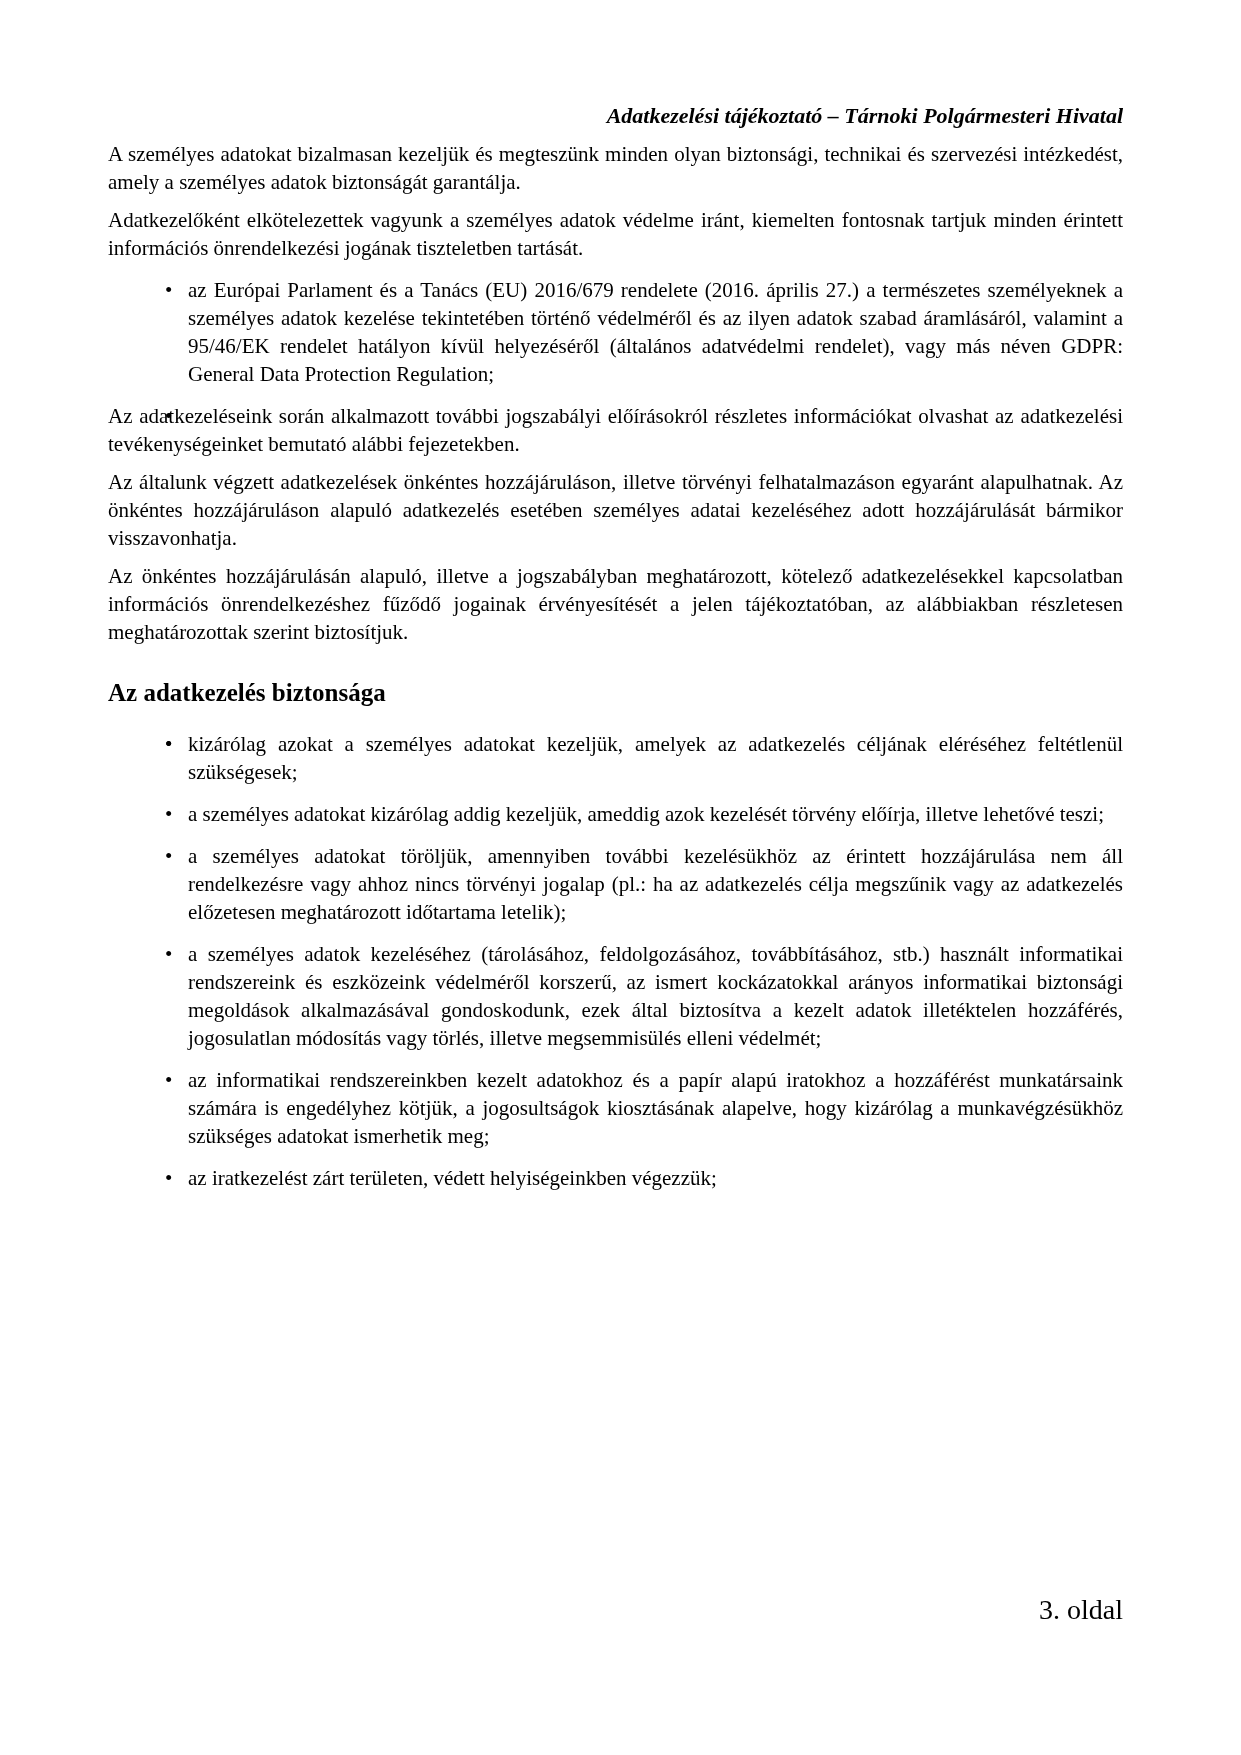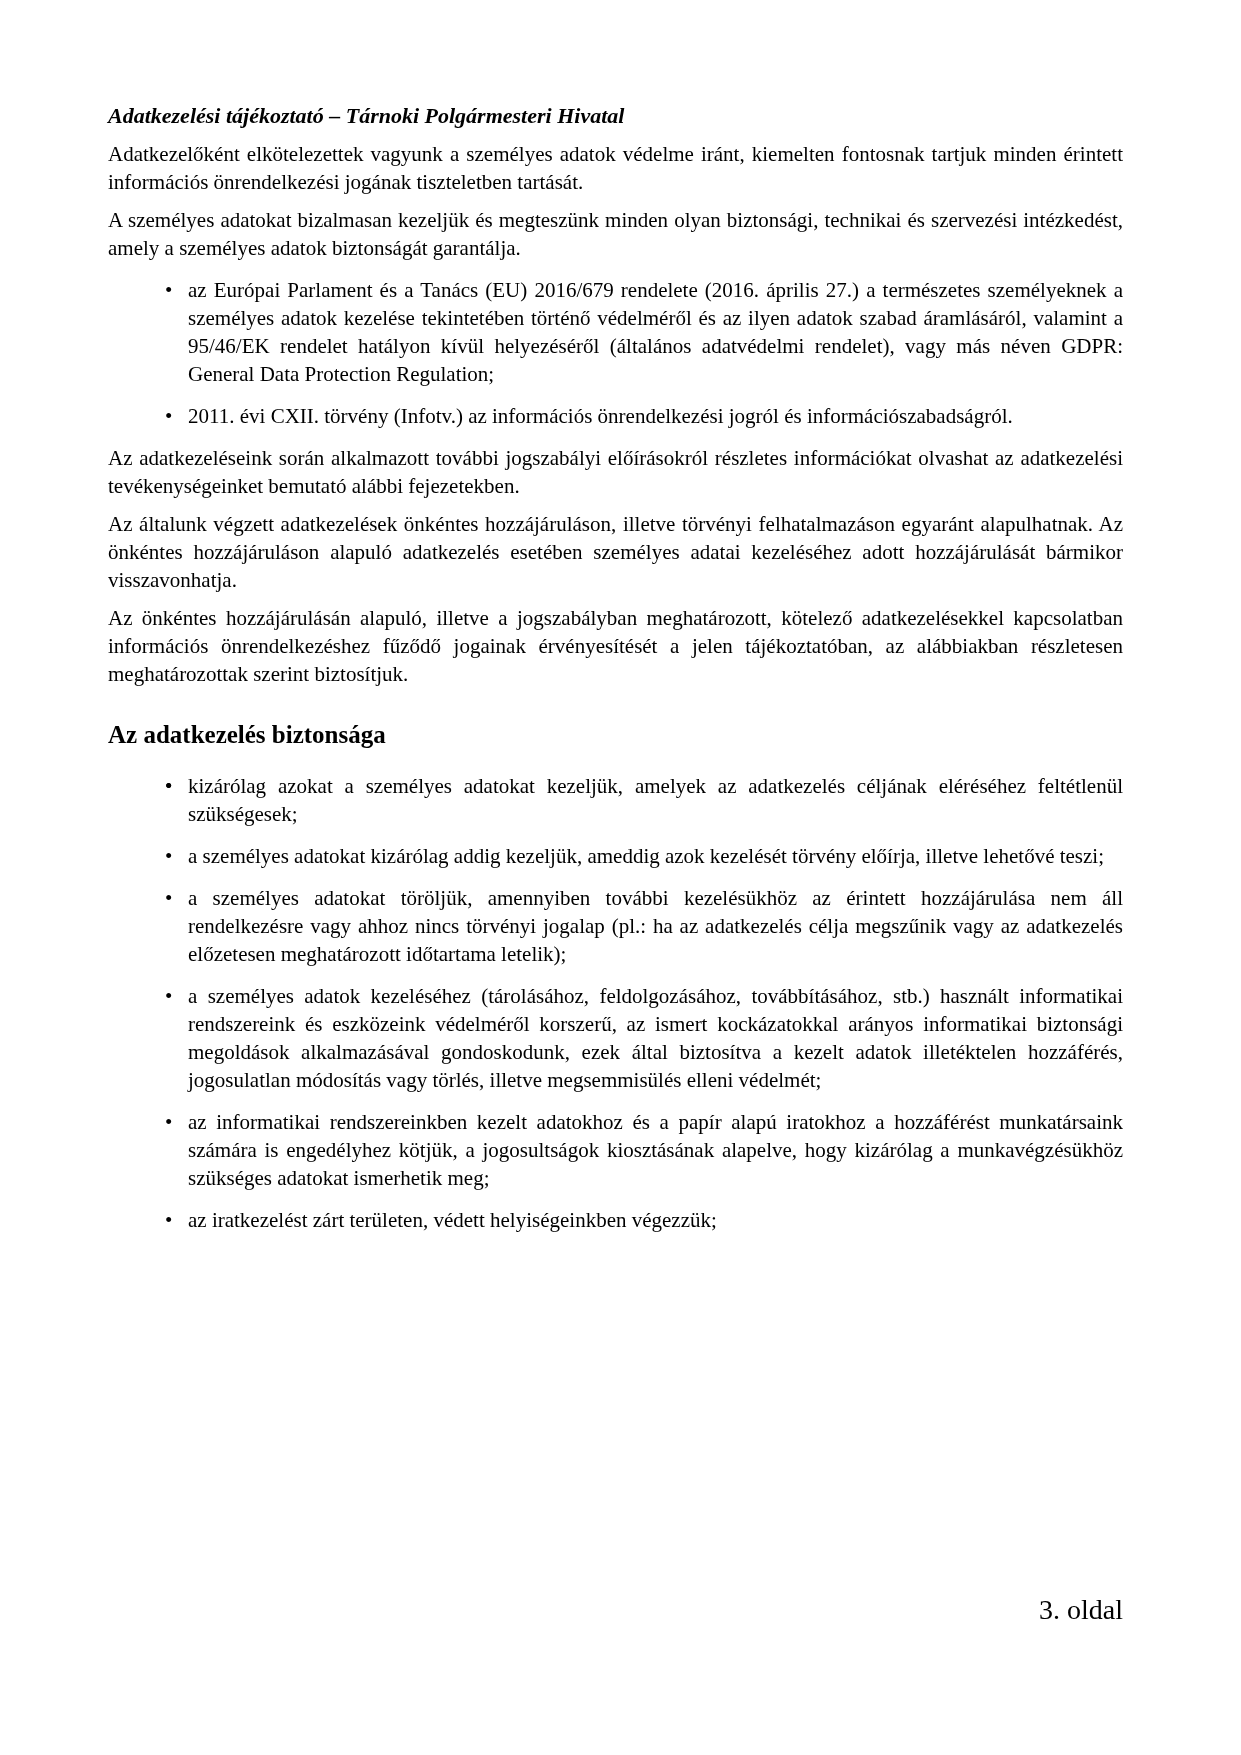--- a/index.html
+++ b/index.html
@@ -21,20 +21,21 @@
     box-sizing: border-box;
   }
   .content {
     position: absolute;
     left: 108px;
     right: 118px;
     top: 0;
   }
   .doc-header {
     margin-top: 102px;
+    text-align: right;
     font-weight: bold;
     font-style: italic;
     font-size: 22px;
     line-height: 28px;
   }
   h1.section-heading {
     font-size: 25px;
     line-height: 30px;
     font-weight: bold;
     margin: 26px 0 18px 0;
@@ -75,31 +76,30 @@
 <body>
 
 <div class="page">
   <div class="content">
 
     <div class="doc-header">
       <span>Adatkezelési tájékoztató – Tárnoki Polgármesteri Hivatal</span>
     </div>
 
 
+    <p class="body-par">A személyes adatokat bizalmasan kezeljük és megteszünk minden olyan biztonsági, technikai és szervezési intézkedést, amely a személyes adatok biztonságát garantálja.</p>
     <p class="body-par">Adatkezelőként elkötelezettek vagyunk a személyes adatok védelme iránt, kiemelten fontosnak tartjuk minden érintett információs önrendelkezési jogának tiszteletben tartását.</p>
-    <p class="body-par">A személyes adatokat bizalmasan kezeljük és megteszünk minden olyan biztonsági, technikai és szervezési intézkedést, amely a személyes adatok biztonságát garantálja.</p>
 
     <ul class="bullet-list">
       <li>
         <span class="marker">•</span>
         <span>az Európai Parlament és a Tanács (EU) 2016/679 rendelete (2016. április 27.) a természetes személyeknek a személyes adatok kezelése tekintetében történő védelméről és az ilyen adatok szabad áramlásáról, valamint a 95/46/EK rendelet hatályon kívül helyezéséről (általános adatvédelmi rendelet), vagy más néven GDPR: General Data Protection Regulation;</span>
       </li>
       <li>
         <span class="marker">•</span>
-        <span>2011. évi CXII. törvény (Infotv.) az információs önrendelkezési jogról és információszabadságról.</span>
       </li>
     </ul>
 
     <p class="body-par">Az adatkezeléseink során alkalmazott további jogszabályi előírásokról részletes információkat olvashat az adatkezelési tevékenységeinket bemutató alábbi fejezetekben.</p>
     <p class="body-par">Az általunk végzett adatkezelések önkéntes hozzájáruláson, illetve törvényi felhatalmazáson egyaránt alapulhatnak. Az önkéntes hozzájáruláson alapuló adatkezelés esetében személyes adatai kezeléséhez adott hozzájárulását bármikor visszavonhatja.</p>
     <p class="body-par">Az önkéntes hozzájárulásán alapuló, illetve a jogszabályban meghatározott, kötelező adatkezelésekkel kapcsolatban információs önrendelkezéshez fűződő jogainak érvényesítését a jelen tájékoztatóban, az alábbiakban részletesen meghatározottak szerint biztosítjuk.</p>
 
     <h1 class="section-heading second">Az adatkezelés biztonsága</h1>
 
 

